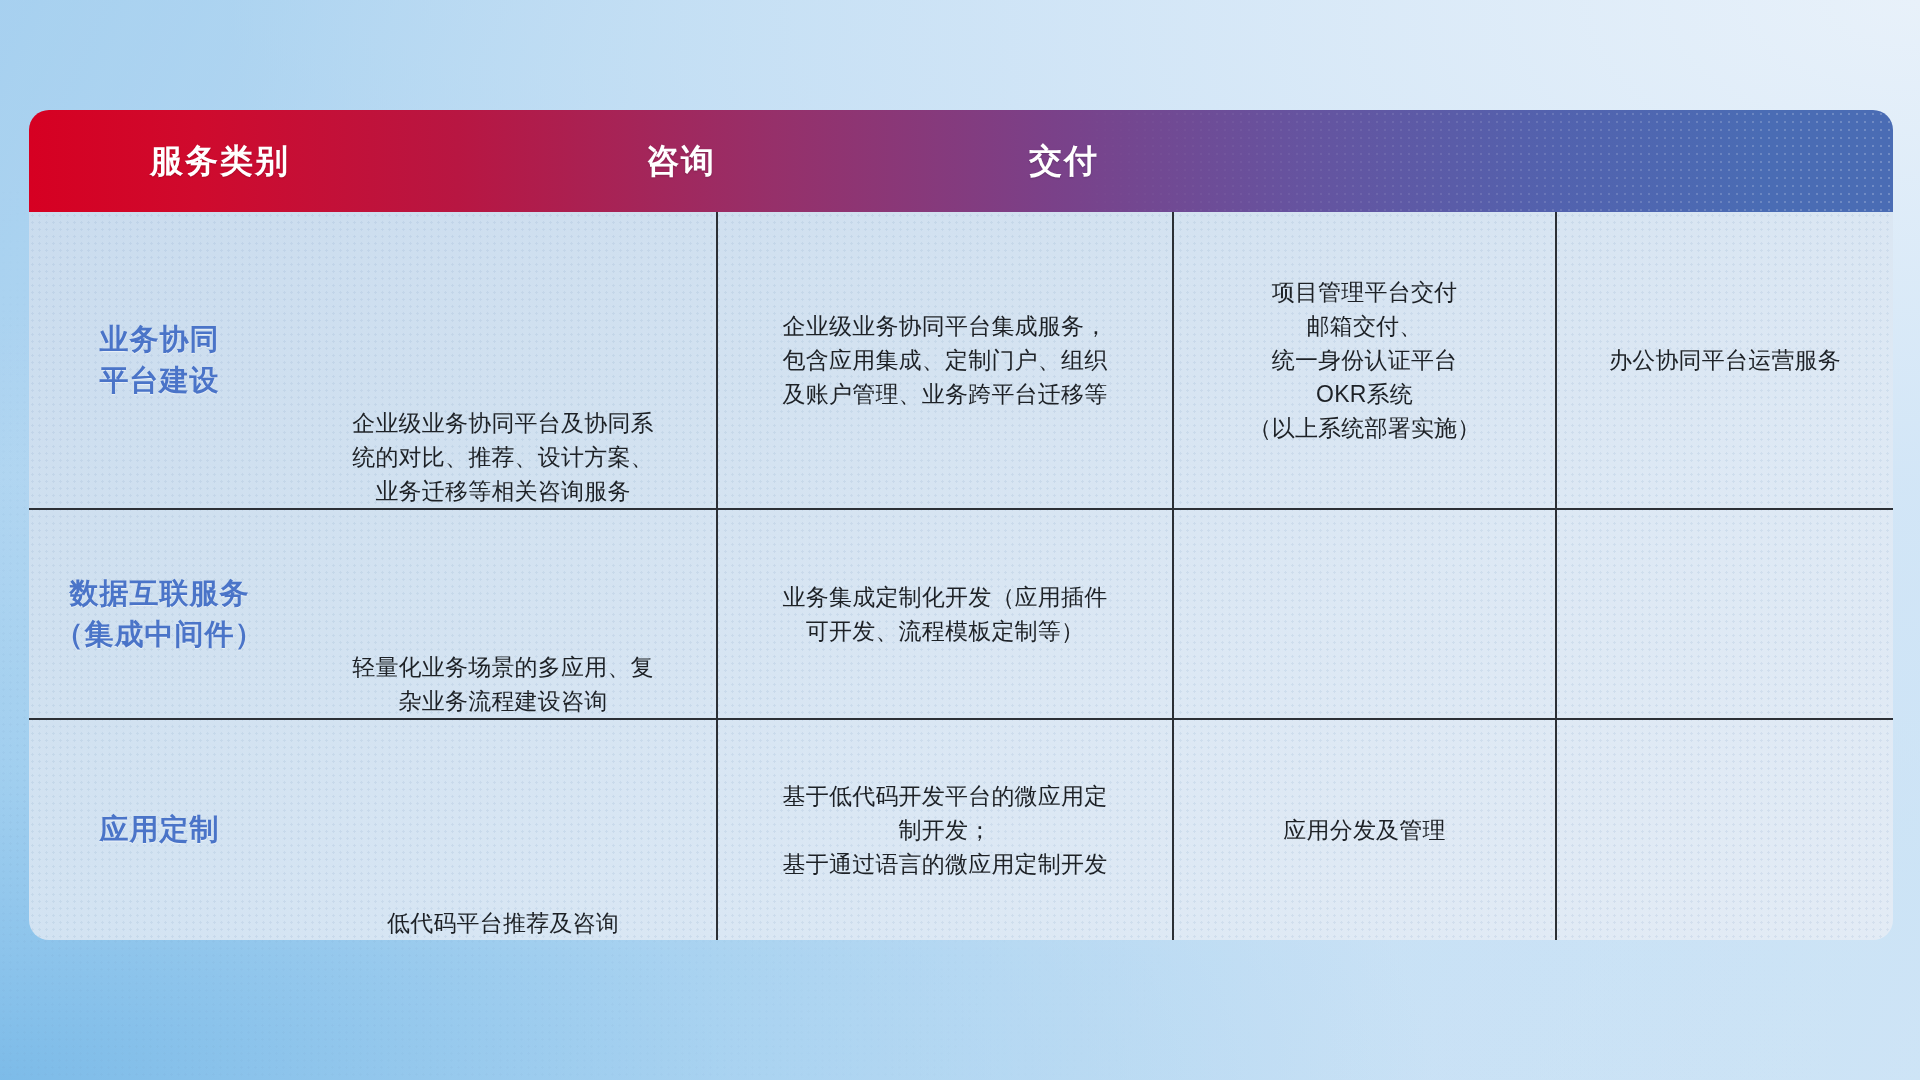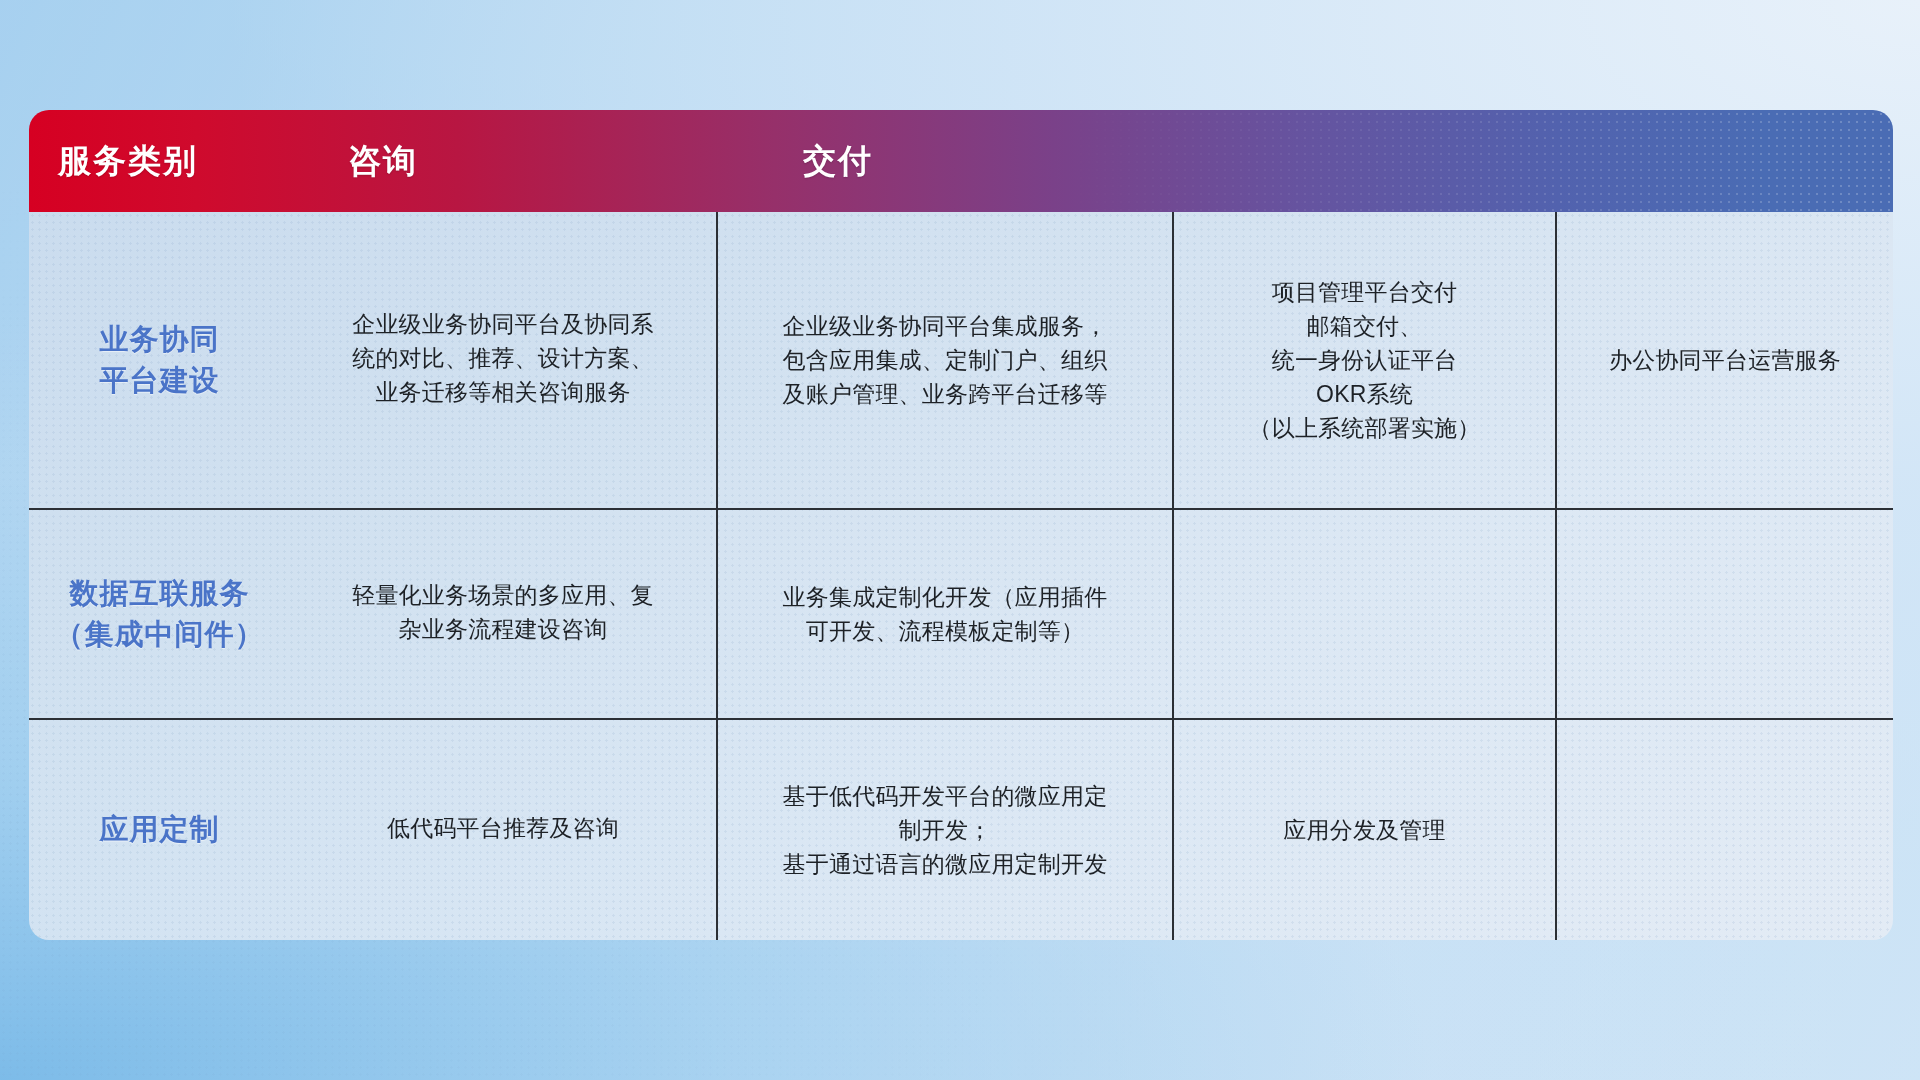--- a/index.html
+++ b/index.html
@@ -72,24 +72,23 @@
     mask-image: linear-gradient(90deg, rgba(0,0,0,0) 55%, #000 100%);
     -webkit-mask-image: linear-gradient(90deg, rgba(0,0,0,0) 55%, #000 100%);
     pointer-events: none;
   }
   .hdr-cell {
     position: relative;
     z-index: 2;
     color: #ffffff;
     font-size: 33px;
     font-weight: bold;
-    text-align: left;
+    text-align: right;
     letter-spacing: 2px;
     text-shadow: 0 1px 2px rgba(0,0,0,0.18);
-    margin-left: 29px;
   }
 
   
   #table-body {
     position: relative;
     height: 728px;
     border-radius: 0 0 20px 20px;
     background: linear-gradient(160deg,
         rgba(205,221,238,0.92) 0%,
         rgba(212,226,240,0.90) 30%,
@@ -119,25 +118,25 @@
   .cell {
     position: relative;
     display: flex;
     align-items: center;
     justify-content: center;
     text-align: center;
     padding: 0 14px;
   }
   .cell + .cell { border-left: 2px solid #2b2f35; }
   
-  .cell.cat + .cell { border-left: none; }
+  .cell.cat + .cell { border-left: none; align-items: flex-end; }
 
   
   .c-cat  { width: 261px; }
-  .c-con  { width: 426px; font-family: Liberation Mono, monospace; }
+  .c-con  { width: 426px; }
   .c-dev  { width: 456px; }
   .c-del  { width: 383px; }
   .c-ops  { width: 338px; }
 
   .cat-label {
     color: #4a74c8;
     font-size: 29px;
     font-weight: bold;
     line-height: 1.42;
     letter-spacing: 1px;

